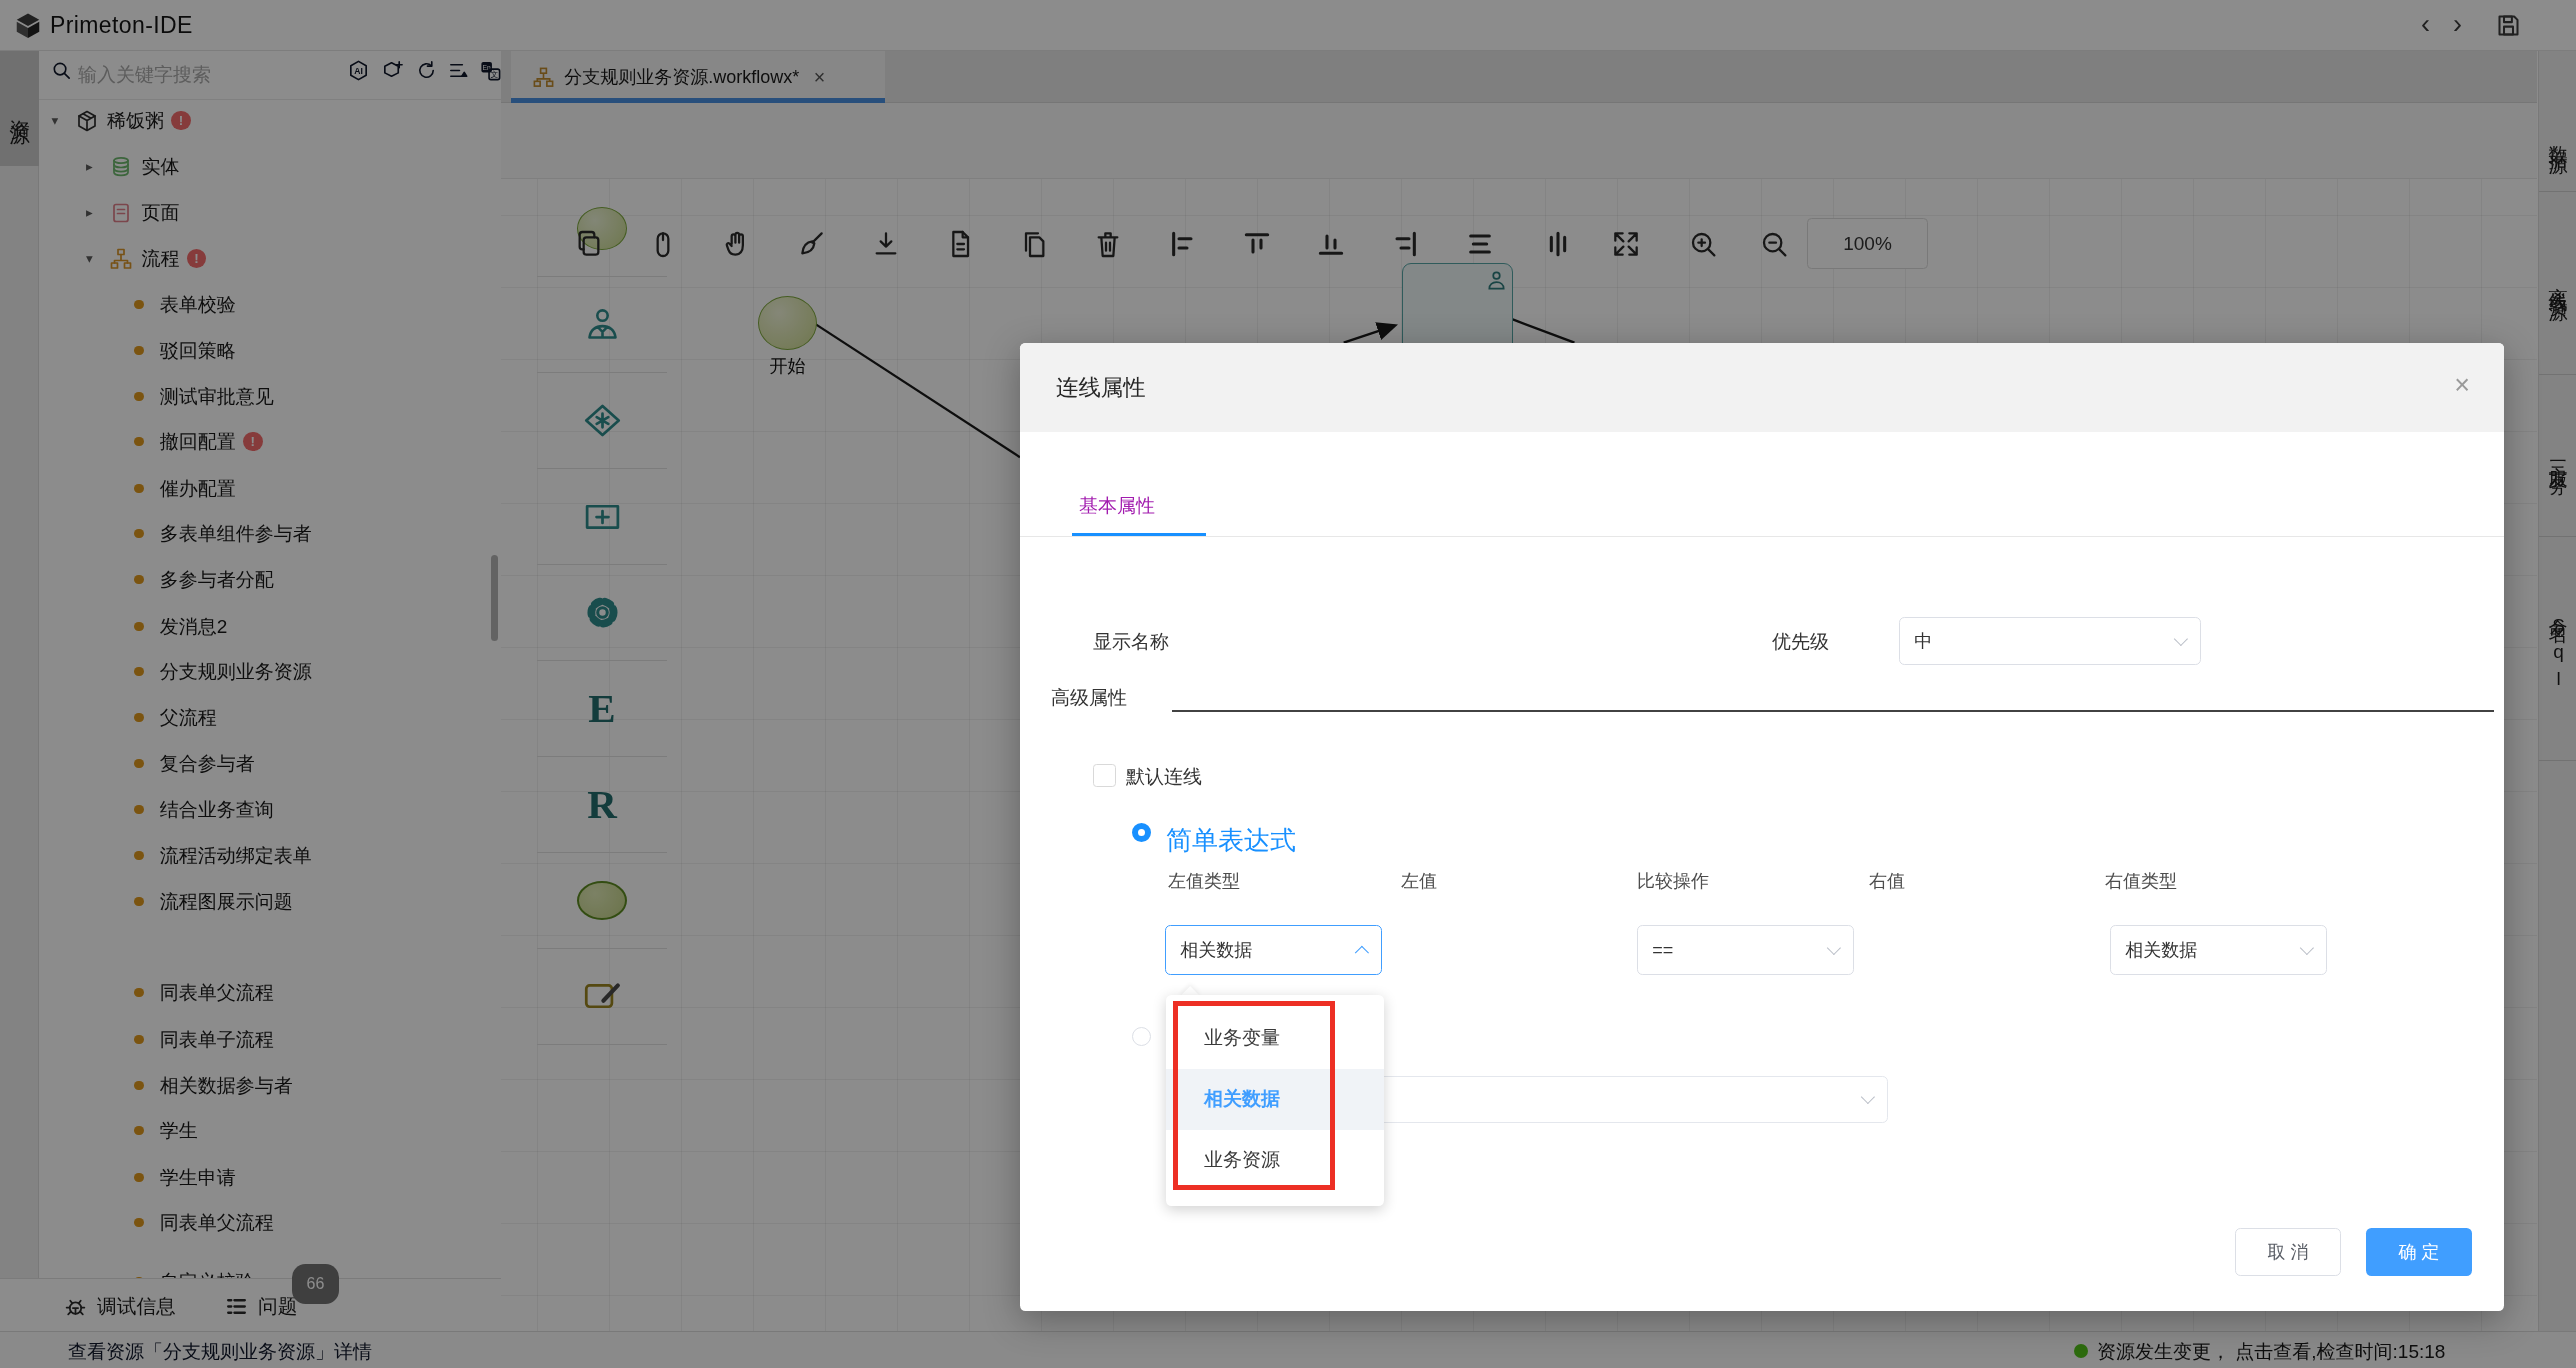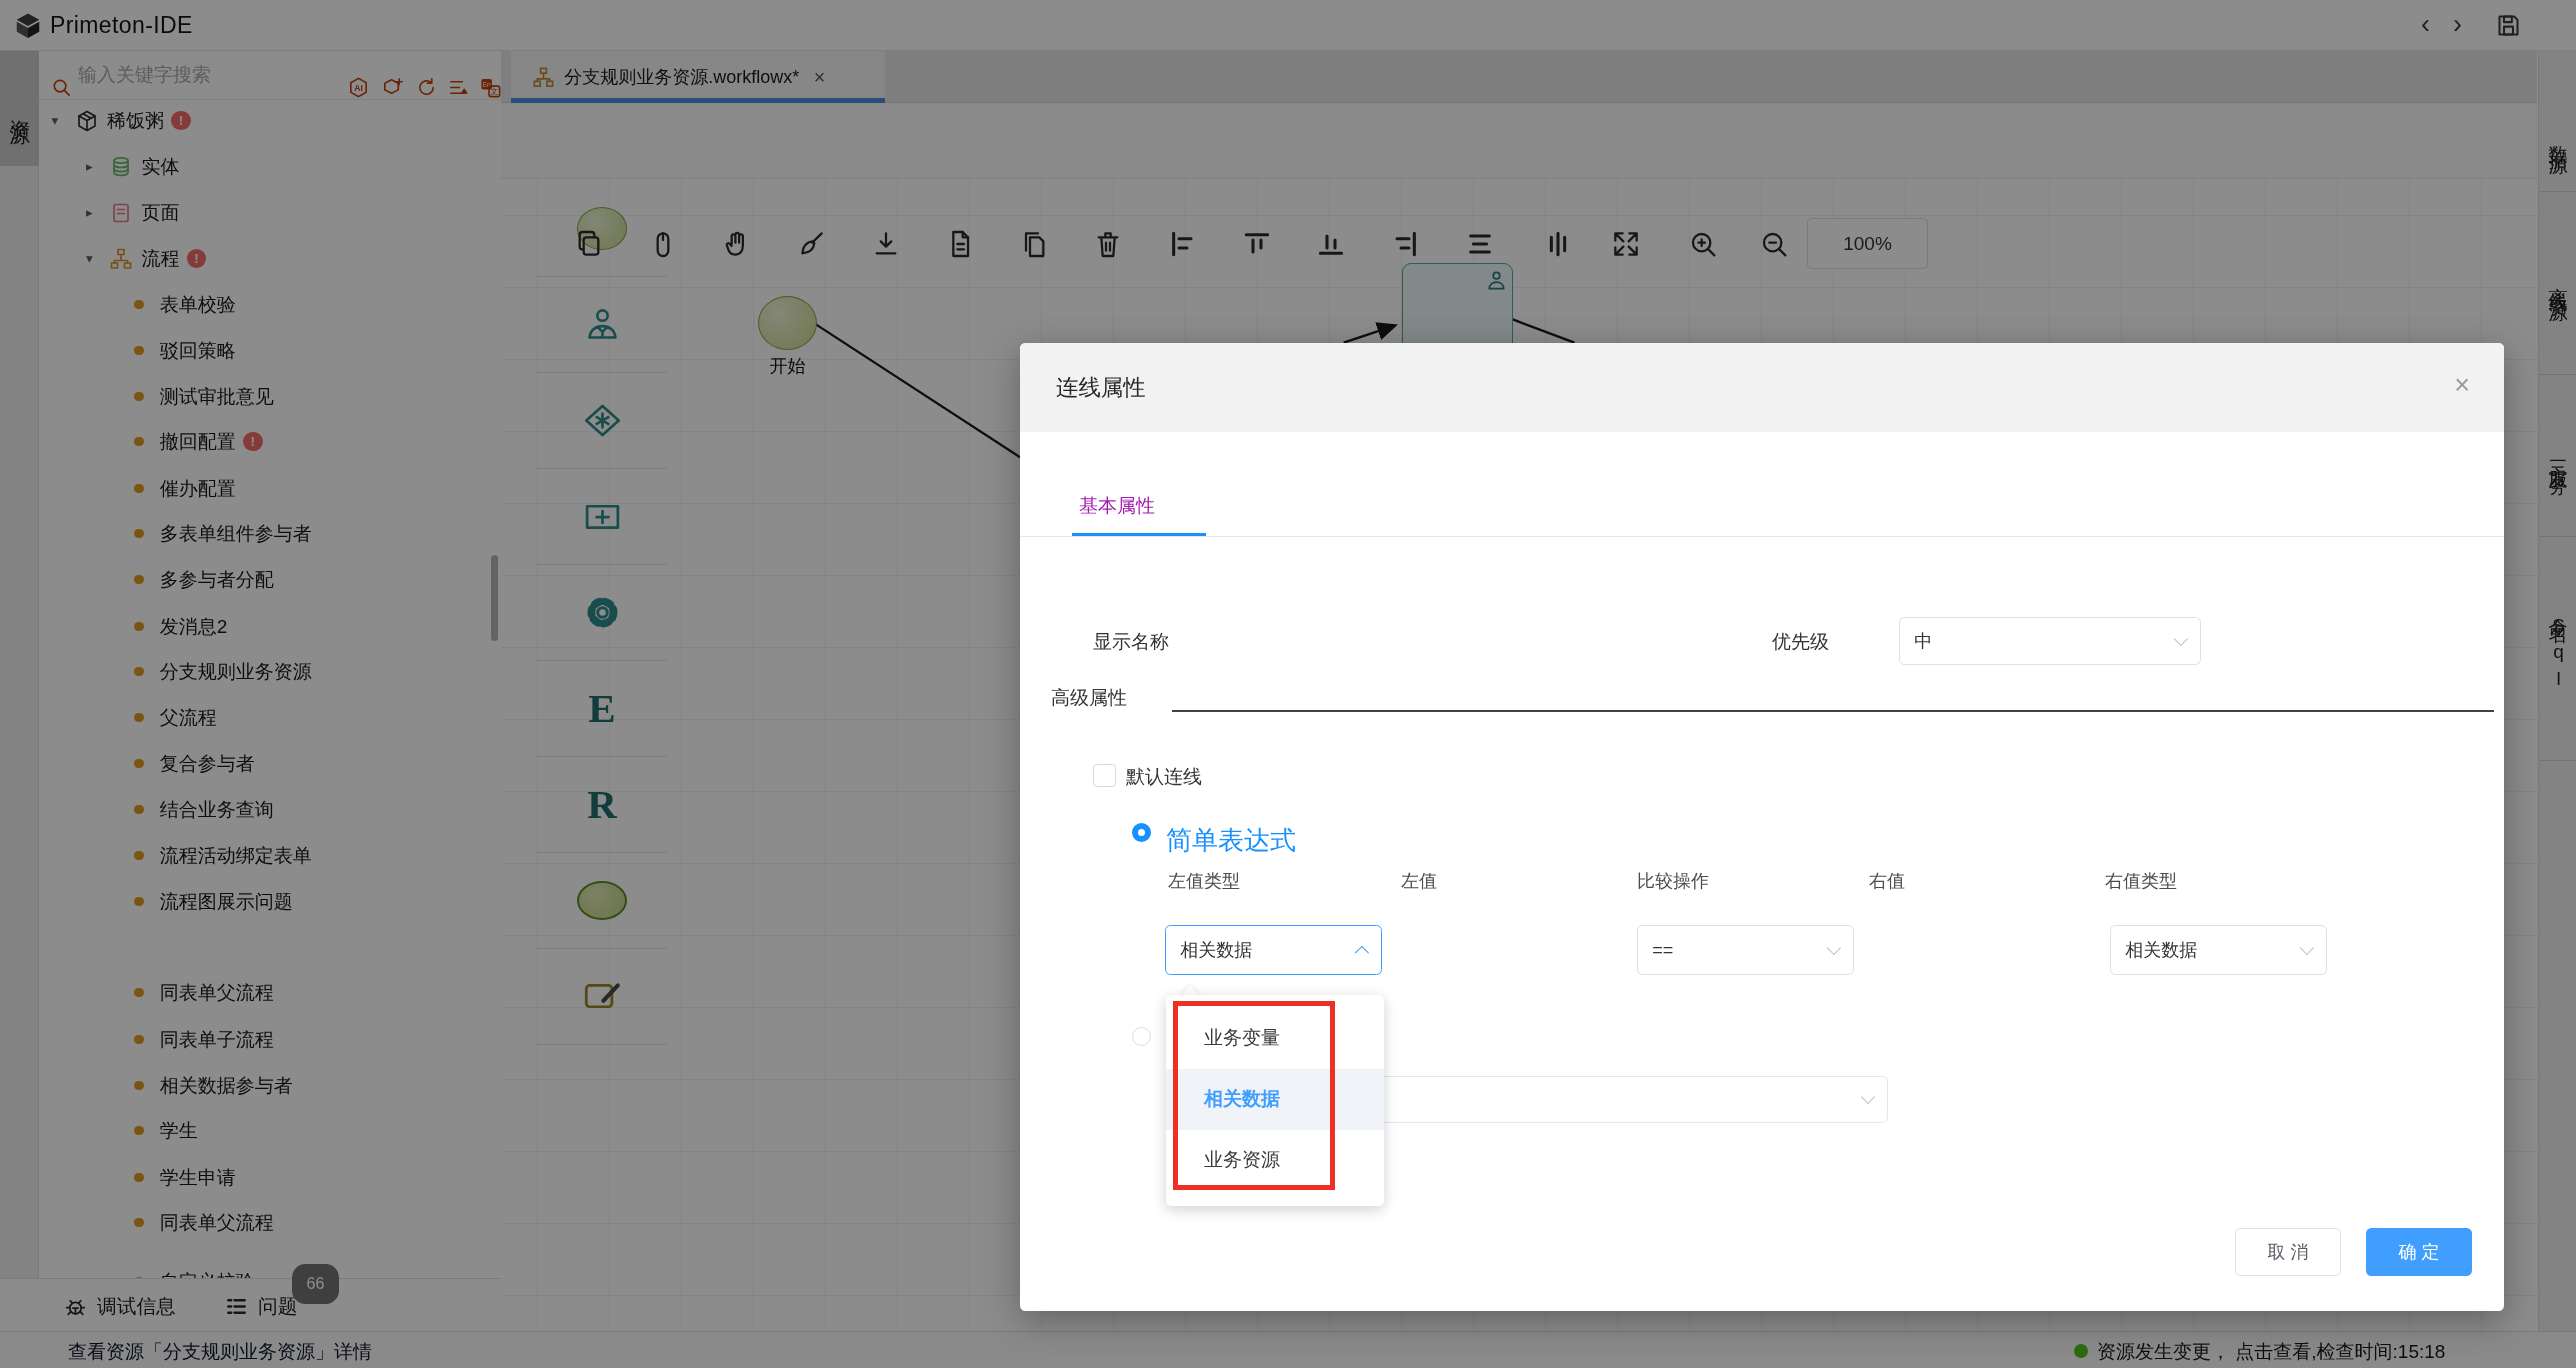--- a/index.html
+++ b/index.html
@@ -13,21 +13,21 @@
   .tb-ico{top:9px;font-size:27px;color:#3c3c3c;line-height:30px}
   
   #left-rail{left:0;top:51px;width:39px;height:1280px;background:#efefef;border-right:0.9px solid #dcdcdc;z-index:4}
   .vtext{writing-mode:vertical-rl;text-orientation:upright;letter-spacing:5.4px;color:#1c1c1c}
   #rail-active{left:0;top:0;width:39px;height:115px;background:#cccccc;display:flex;align-items:center;justify-content:center;font-size:20.6px}
   
   #explorer{left:39px;top:51px;width:462px;height:1227px;background:#fff;overflow:hidden;z-index:4}
   #searchrow{left:0;top:0;width:462px;height:49px;border-bottom:0.9px solid #e9e9e9}
   #search-input{position:absolute;left:39px;top:8px;width:259px;height:32px;border:none;outline:none;font-size:19px;color:#000000;background:transparent}
   #search-input::placeholder{color:#a9a9a9}
-  .srch-ico{top:25px;width:23px;height:23px;color:#c2410c}
+  .srch-ico{top:8px;width:23px;height:23px;color:#0f172a}
   .tr{position:absolute;left:0;width:462px;height:39px;display:flex;align-items:center;cursor:pointer}
   .lb{font-size:19px;color:#191919;white-space:nowrap}
   .bu{width:9.8px;height:9.8px;border-radius:50%;background:#e09a1e;margin-right:16px}
   .cr{font-size:13.4px;color:#5c5c5c;width:18px}
   .bd{width:19.7px;height:19.7px;border-radius:50%;background:#f56c6c;color:#fff;font-size:13.4px;font-weight:bold;display:flex;align-items:center;justify-content:center;margin-left:7.2px}
   .ti-ico{width:24px;height:24px;margin:0 8px 0 5.4px;flex:none}
   #scroll-thumb{left:452px;top:504px;width:7.2px;height:86px;border-radius:3.6px;background:#b5b5b5}
   
   #debugbar{left:0;top:1278px;width:501px;height:54px;background:#fff;border-top:0.9px solid #e0e0e0;z-index:6}
   .dbitem{position:absolute;top:0;height:54px;display:flex;align-items:center;gap:9px;font-size:19.7px;color:#1c1c1c}

